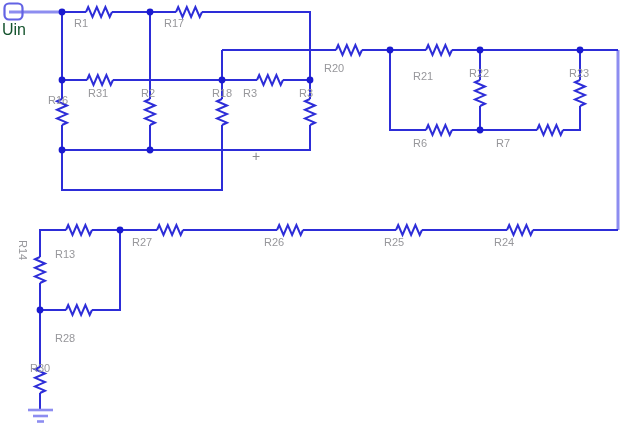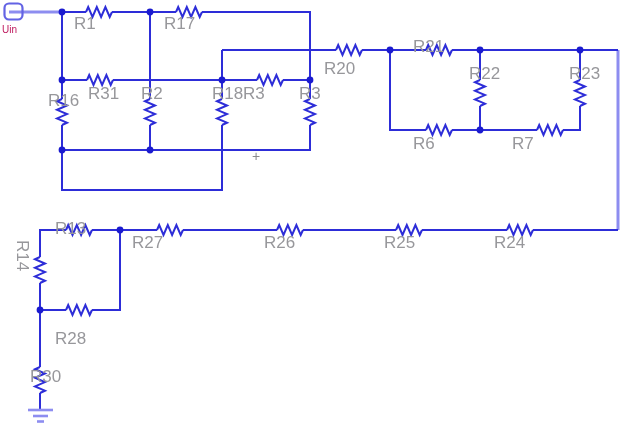--- a/index.html
+++ b/index.html
@@ -8,27 +8,27 @@
     width: 624px;
     height: 440px;
     background: #ffffff;
     font-family: "Liberation Sans", sans-serif;
     overflow: hidden;
   }
   .stage svg { position: absolute; left: 0; top: 0; }
   .lbl {
     position: absolute;
     color: #97979b;
-    font-size: 17px;
+    font-size: 11px;
     line-height: 13px;
     white-space: nowrap;
     user-select: none;
   }
   .lbl.vert { writing-mode: vertical-rl; }
-  .lbl.uin  { font-size: 10px; color: #be185d; }
+  .lbl.uin  { font-size: 16px; color: #14532d; }
   .lbl.plus { font-size: 14px; color: #8a8a8e; }
 </style>
 </head>
 <body>
 
 <div class="stage">
 
   <svg width="624" height="440" viewBox="0 0 624 440">
 
     <g fill="none" stroke="#8d8df0" stroke-width="3">
@@ -105,28 +105,28 @@
   <div class="lbl uin" style="left:2px;  top:23px">Uin</div>
   <div class="lbl" style="left:74px;  top:17px">R1</div>
   <div class="lbl" style="left:164px; top:17px">R17</div>
   <div class="lbl" style="left:48px;  top:94px">R16</div>
   <div class="lbl" style="left:88px;  top:87px">R31</div>
   <div class="lbl" style="left:141px; top:87px">R2</div>
   <div class="lbl" style="left:212px; top:87px">R18</div>
   <div class="lbl" style="left:243px; top:87px">R3</div>
   <div class="lbl" style="left:299px; top:87px">R3</div>
   <div class="lbl" style="left:324px; top:62px">R20</div>
-  <div class="lbl" style="left:413px; top:40px">R21</div>
+  <div class="lbl" style="left:413px; top:70px">R21</div>
   <div class="lbl" style="left:469px; top:67px">R22</div>
   <div class="lbl" style="left:569px; top:67px">R23</div>
   <div class="lbl" style="left:413px; top:137px">R6</div>
-  <div class="lbl" style="left:512px; top:137px">R7</div>
-  <div class="lbl" style="left:55px;  top:222px">R13</div>
+  <div class="lbl" style="left:496px; top:137px">R7</div>
+  <div class="lbl" style="left:55px;  top:248px">R13</div>
   <div class="lbl" style="left:132px; top:236px">R27</div>
   <div class="lbl" style="left:264px; top:236px">R26</div>
   <div class="lbl" style="left:384px; top:236px">R25</div>
   <div class="lbl" style="left:494px; top:236px">R24</div>
   <div class="lbl vert" style="left:16px; top:240px">R14</div>
   <div class="lbl" style="left:55px;  top:332px">R28</div>
-  <div class="lbl" style="left:30px;  top:370px">R30</div>
+  <div class="lbl" style="left:30px;  top:362px">R30</div>
   <div class="lbl plus" style="left:252px; top:150px">+</div>
 
 </div>
 
 </body></html>

